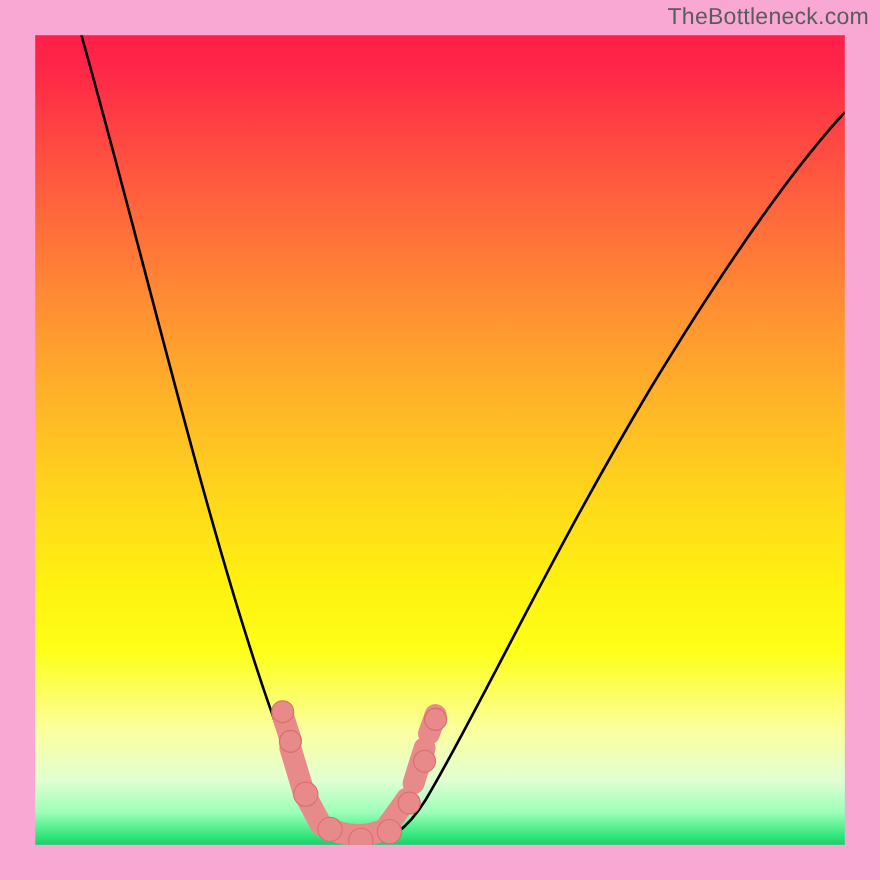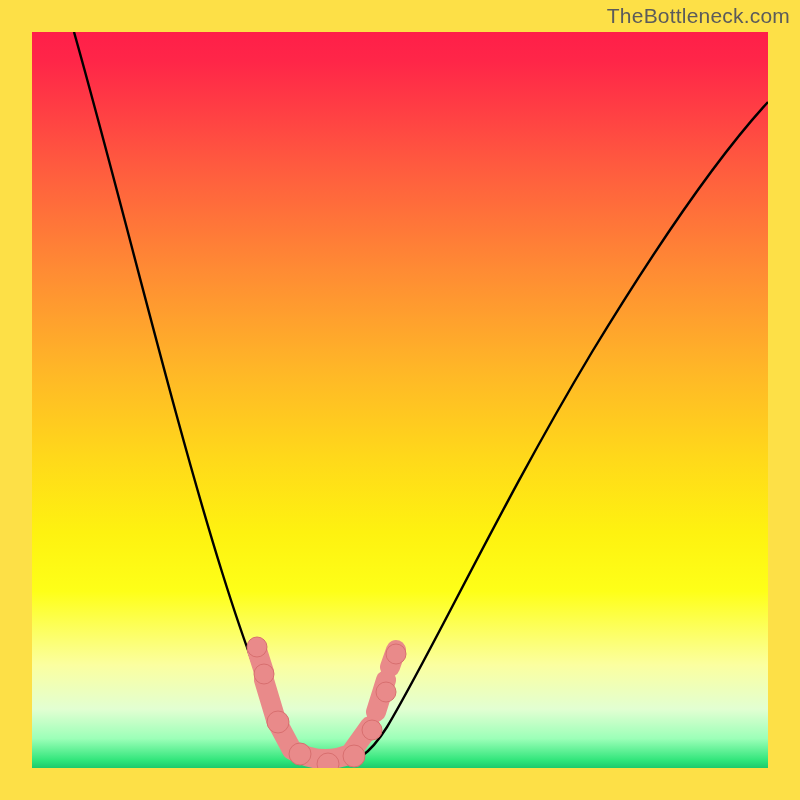--- a/index.html
+++ b/index.html
@@ -10,21 +10,21 @@
     overflow: hidden;
     background: #000;
     font-family: Arial, Helvetica, sans-serif;
   }
   .frame {
     position: absolute;
     left: 0;
     top: 0;
     width: 800px;
     height: 800px;
-    background: #fde047;
+    background: #f9a8d4;
   }
   .plot {
     position: absolute;
     left: 32px;
     top: 32px;
     width: 736px;
     height: 736px;
     background: linear-gradient(
       to bottom,
       #ff1f49 0%,

